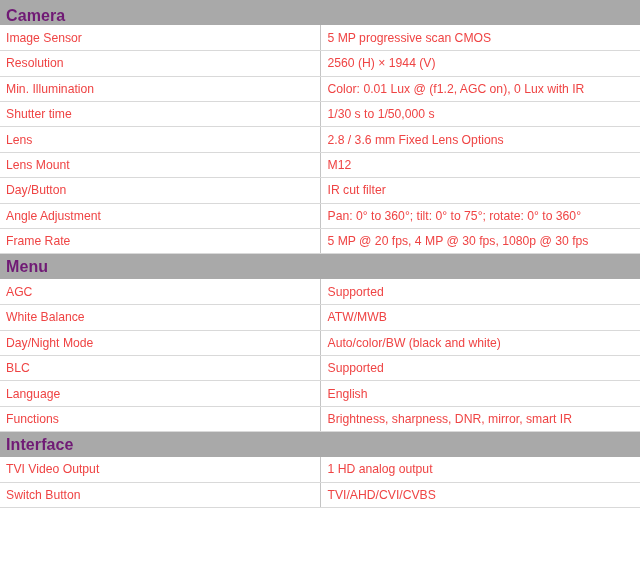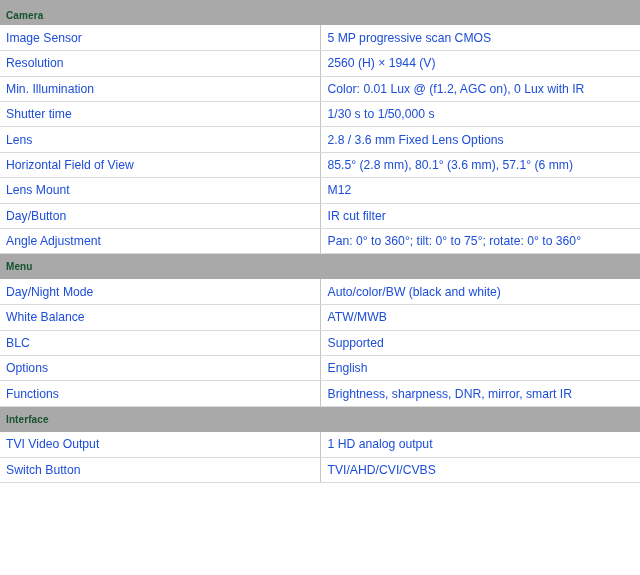--- a/index.html
+++ b/index.html
@@ -26,33 +26,33 @@
     height: 25.4px;
   }
 
   
   .section-row {
     background: #a9a9a9;
   }
   .section-row td {
     background: #a9a9a9;
     font-weight: bold;
-    font-size: 10px;
-    color: #14532d;
+    font-size: 16px;
+    color: #701a75;
     padding: 0 0 0 6px;
     border: 0;
     letter-spacing: 0.1px;
   }
 
   
   .data-row td {
     background: #ffffff;
     font-size: 12.2px;
     font-weight: normal;
-    color: #1d4ed8;
+    color: #ef4444;
     padding: 0 0 0 6px;
     border-bottom: 1px solid #d9d9d9;
     white-space: nowrap;
     overflow: hidden;
   }
 
   .data-row td.label-cell {
     width: 145px;
     border-right: 1px solid #c4c4c4;
   }
@@ -92,52 +92,56 @@
       </tr>
       <tr class="data-row">
         <td class="label-cell">Shutter time</td>
         <td class="value-cell">1/30 s to 1/50,000 s</td>
       </tr>
       <tr class="data-row">
         <td class="label-cell">Lens</td>
         <td class="value-cell">2.8 / 3.6 mm Fixed Lens Options</td>
       </tr>
       <tr class="data-row">
-        <td class="label-cell">Horizontal Field of View</td>
-        <td class="value-cell">85.5° (2.8 mm), 80.1° (3.6 mm), 57.1° (6 mm)</td>
-      </tr>
-      <tr class="data-row">
         <td class="label-cell">Lens Mount</td>
         <td class="value-cell">M12</td>
       </tr>
       <tr class="data-row">
         <td class="label-cell">Day/Button</td>
         <td class="value-cell">IR cut filter</td>
       </tr>
       <tr class="data-row">
         <td class="label-cell">Angle Adjustment</td>
         <td class="value-cell">Pan: 0° to 360°; tilt: 0° to 75°; rotate: 0° to 360°</td>
       </tr>
+      <tr class="data-row">
+        <td class="label-cell">Frame Rate</td>
+        <td class="value-cell">5 MP @ 20 fps, 4 MP @ 30 fps, 1080p @ 30 fps</td>
+      </tr>
       <tr class="section-row">
         <td colspan="2">Menu</td>
+      </tr>
+      <tr class="data-row">
+        <td class="label-cell">AGC</td>
+        <td class="value-cell">Supported</td>
+      </tr>
+      <tr class="data-row">
+        <td class="label-cell">White Balance</td>
+        <td class="value-cell">ATW/MWB</td>
       </tr>
       <tr class="data-row">
         <td class="label-cell">Day/Night Mode</td>
         <td class="value-cell">Auto/color/BW (black and white)</td>
       </tr>
       <tr class="data-row">
-        <td class="label-cell">White Balance</td>
-        <td class="value-cell">ATW/MWB</td>
-      </tr>
-      <tr class="data-row">
         <td class="label-cell">BLC</td>
         <td class="value-cell">Supported</td>
       </tr>
       <tr class="data-row">
-        <td class="label-cell">Options</td>
+        <td class="label-cell">Language</td>
         <td class="value-cell">English</td>
       </tr>
       <tr class="data-row">
         <td class="label-cell">Functions</td>
         <td class="value-cell">Brightness, sharpness, DNR, mirror, smart IR</td>
       </tr>
       <tr class="section-row">
         <td colspan="2">Interface</td>
       </tr>
       <tr class="data-row">

